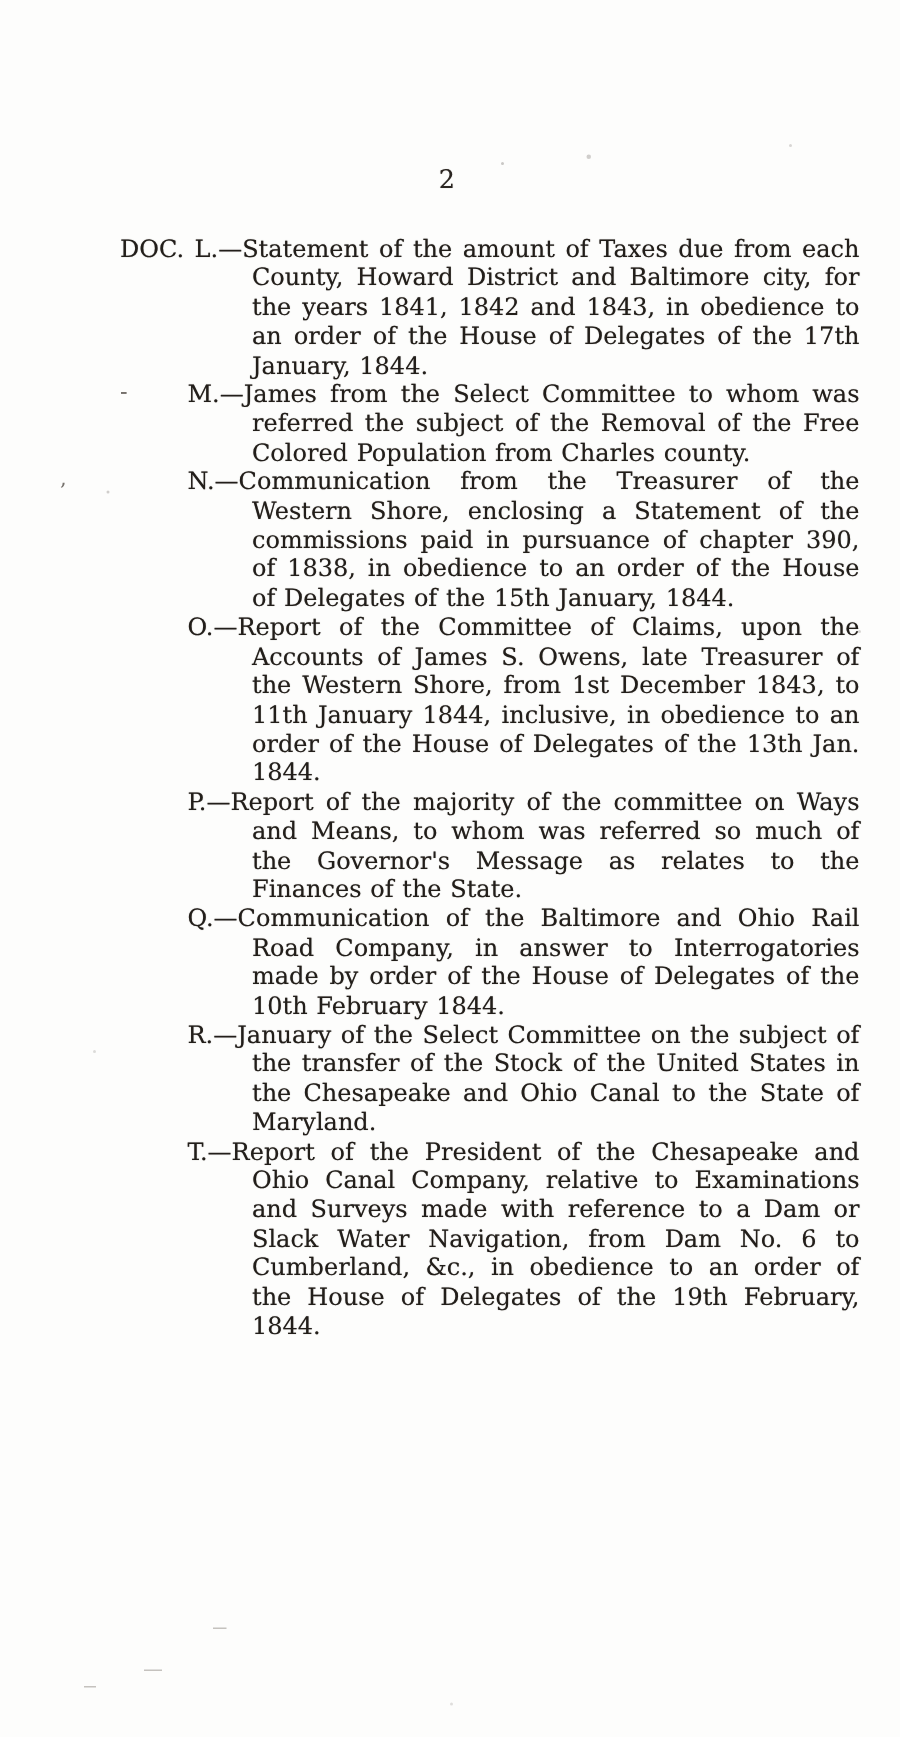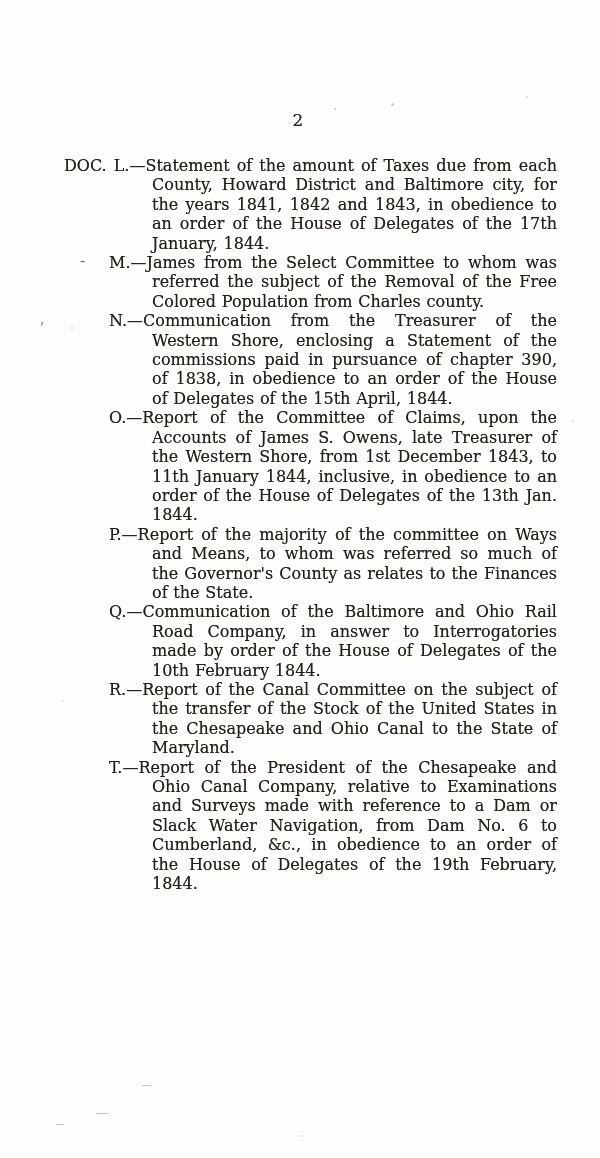--- a/index.html
+++ b/index.html
@@ -25,21 +25,21 @@
     text-align: center;
     font-size: 17px;
     line-height: 26px;
     letter-spacing: 1px;
     color: #2a2521;
     text-shadow: 0 0 0.5px rgba(40,32,25,0.55);
   }
   .doc-list {
     position: absolute;
     top: 156px;
-    left: 0;
+    left: 16px;
     width: 545px;
     padding-left: 12px;
   }
   .entry {
     margin: 0;
     padding-left: 140px;
     text-indent: -43px;
     font-size: 16px;
     line-height: 19.4px;
     text-align: justify;
@@ -92,25 +92,25 @@
 </head>
 <body>
 
 <div class="page">
 
   <div class="page-number">2</div>
 
   <main class="doc-list">
     <p class="entry entry-first"><span class="label">DOC. L.—</span><span class="body">Statement of the amount of Taxes due from each County, Howard District and Baltimore city, for the years 1841, 1842 and 1843, in obedience to an order of the House of Delegates of the 17th January, 1844.</span></p>
     <p class="entry"><span class="label">M.—</span><span class="body">James from the Select Committee to whom was referred the subject of the Removal of the Free Colored Population from Charles county.</span></p>
-    <p class="entry"><span class="label">N.—</span><span class="body">Communication from the Treasurer of the Western Shore, enclosing a Statement of the commissions paid in pursuance of chapter 390, of 1838, in obedience to an order of the House of Delegates of the 15th April, 1844.</span></p>
+    <p class="entry"><span class="label">N.—</span><span class="body">Communication from the Treasurer of the Western Shore, enclosing a Statement of the commissions paid in pursuance of chapter 390, of 1838, in obedience to an order of the House of Delegates of the 15th January, 1844.</span></p>
     <p class="entry"><span class="label">O.—</span><span class="body">Report of the Committee of Claims, upon the Accounts of James S. Owens, late Treasurer of the Western Shore, from 1st December 1843, to 11th January 1844, inclusive, in obedience to an order of the House of Delegates of the 13th Jan. 1844.</span></p>
-    <p class="entry"><span class="label">P.—</span><span class="body">Report of the majority of the committee on Ways and Means, to whom was referred so much of the Governor's County as relates to the Finances of the State.</span></p>
+    <p class="entry"><span class="label">P.—</span><span class="body">Report of the majority of the committee on Ways and Means, to whom was referred so much of the Governor's Message as relates to the Finances of the State.</span></p>
     <p class="entry"><span class="label">Q.—</span><span class="body">Communication of the Baltimore and Ohio Rail Road Company, in answer to Interrogatories made by order of the House of Delegates of the 10th February 1844.</span></p>
-    <p class="entry"><span class="label">R.—</span><span class="body">Report of the Canal Committee on the subject of the transfer of the Stock of the United States in the Chesapeake and Ohio Canal to the State of Maryland.</span></p>
+    <p class="entry"><span class="label">R.—</span><span class="body">January of the Select Committee on the subject of the transfer of the Stock of the United States in the Chesapeake and Ohio Canal to the State of Maryland.</span></p>
     <p class="entry"><span class="label">T.—</span><span class="body">Report of the President of the Chesapeake and Ohio Canal Company, relative to Examinations and Surveys made with reference to a Dam or Slack Water Navigation, from Dam No. 6 to Cumberland, &amp;c., in obedience to an order of the House of Delegates of the 19th February, 1844.</span></p>
   </main>
 
   <span class="ink-mark mark-dash">-</span>
   <span class="ink-mark mark-comma">,</span>
 
   <div class="speck s1"></div>
   <div class="speck s2"></div>
   <div class="speck s3"></div>
   <div class="speck s4"></div>

